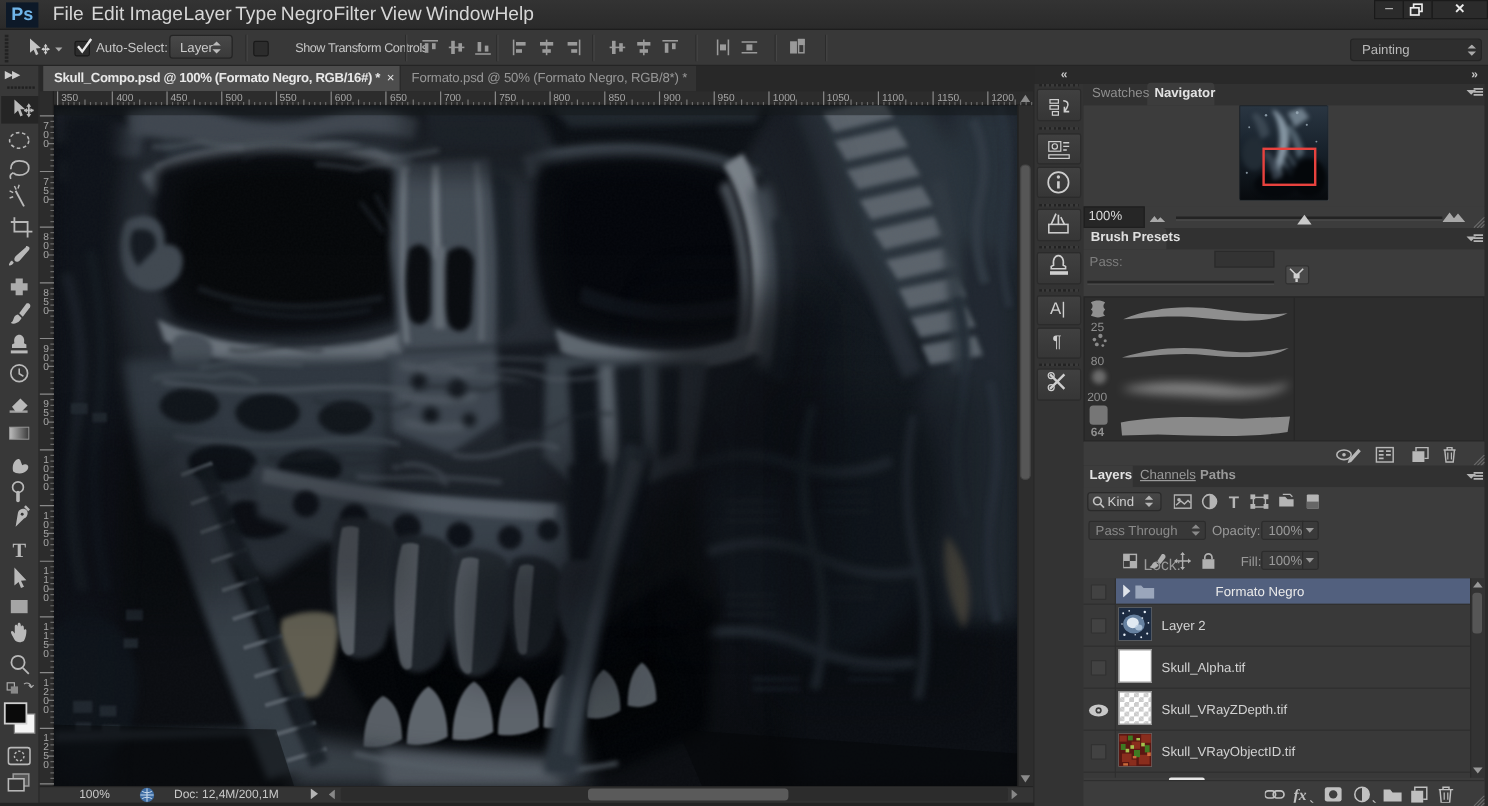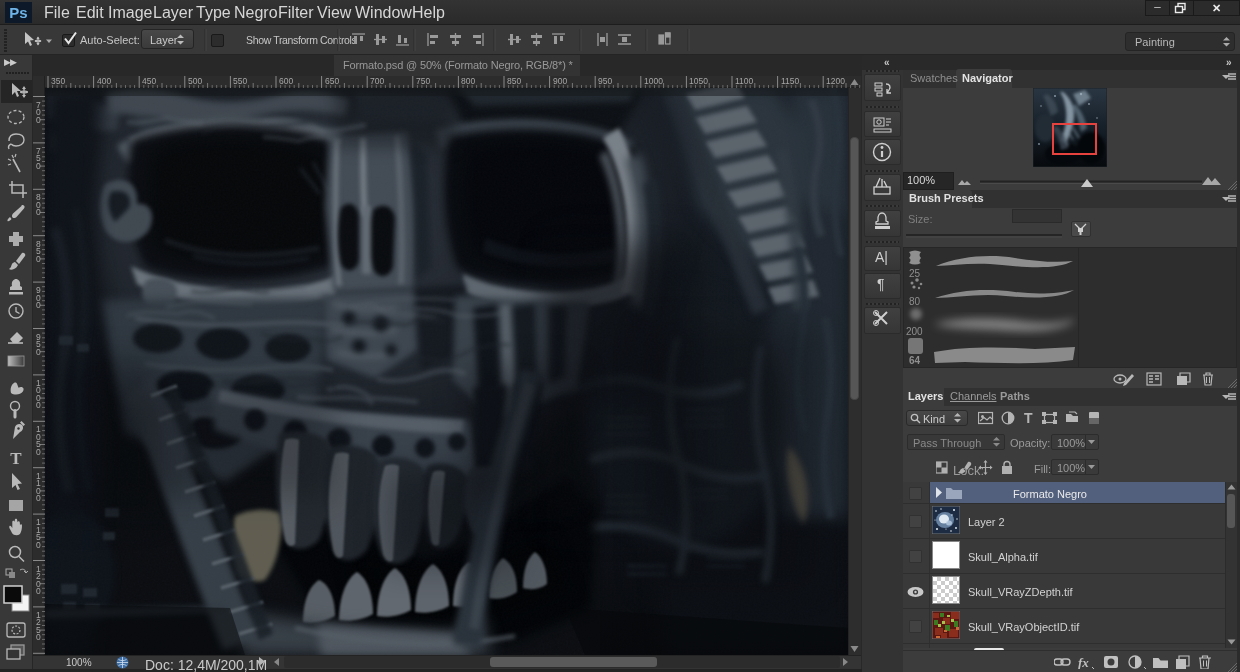--- a/index.html
+++ b/index.html
@@ -275,20 +275,21 @@
         <rect x="7" y="568" width="18" height="14" rx="2" fill="none" stroke="#b9b9b9" stroke-width="1.3"></rect>
         <circle cx="16" cy="575" r="4" fill="none" stroke="#b9b9b9" stroke-width="1.2" stroke-dasharray="2 1.5"></circle>
       </g>
       <g fill="none" stroke="#b9b9b9" stroke-width="1.3">
         <rect x="11" y="590" width="13" height="10" fill="#555" stroke="#999"></rect>
         <rect x="7" y="594" width="13" height="10" fill="#333"></rect>
       </g>
     </svg>
 
   <div id="tabbar">
+    <div class="doctab" style="left:3px; width:297px; background:#4d4d4d; color:#e8e8e8; padding-left:9px; font-weight:bold; letter-spacing:-0.3px;">Skull_Compo.psd @ 100% (Formato Negro, RGB/16#) * &nbsp;<span style="position:static;font-weight:normal;">×</span></div>
     <div class="doctab" style="left:301px; width:246px; background:#333333; color:#989898; padding-left:9px;">Formato.psd @ 50% (Formato Negro, RGB/8*) * &nbsp;×</div>
   </div>
   <div style="left:4px; top:57px; width:20px; height:12px; color:#cbcbcb; font-size:9px; letter-spacing:-1px;">▶▶</div>
 
   <div id="hruler"></div>
   <div id="vruler"></div>
   <svg style="left:45px;top:76px" width="816" height="12">
       <path d="M3.0 0V12 M48.6 0V12 M94.2 0V12 M139.8 0V12 M185.4 0V12 M231.0 0V12 M276.6 0V12 M322.2 0V12 M367.8 0V12 M413.4 0V12 M459.0 0V12 M504.6 0V12 M550.2 0V12 M595.8 0V12 M641.4 0V12 M687.0 0V12 M732.6 0V12 M778.2 0V12" stroke="#8a8a8a" stroke-width="1"></path>
       <path d="M25.8 7V12 M71.4 7V12 M117.0 7V12 M162.6 7V12 M208.2 7V12 M253.8 7V12 M299.4 7V12 M345.0 7V12 M390.6 7V12 M436.2 7V12 M481.8 7V12 M527.4 7V12 M573.0 7V12 M618.6 7V12 M664.2 7V12 M709.8 7V12 M755.4 7V12 M801.0 7V12" stroke="#787878" stroke-width="1"></path>
       <path d="M7.6 9V12 M12.1 9V12 M16.7 9V12 M21.2 9V12 M30.4 9V12 M34.9 9V12 M39.5 9V12 M44.0 9V12 M53.2 9V12 M57.7 9V12 M62.3 9V12 M66.8 9V12 M76.0 9V12 M80.5 9V12 M85.1 9V12 M89.6 9V12 M98.8 9V12 M103.3 9V12 M107.9 9V12 M112.4 9V12 M121.6 9V12 M126.1 9V12 M130.7 9V12 M135.2 9V12 M144.4 9V12 M148.9 9V12 M153.5 9V12 M158.0 9V12 M167.2 9V12 M171.7 9V12 M176.3 9V12 M180.8 9V12 M190.0 9V12 M194.5 9V12 M199.1 9V12 M203.6 9V12 M212.8 9V12 M217.3 9V12 M221.9 9V12 M226.4 9V12 M235.6 9V12 M240.1 9V12 M244.7 9V12 M249.2 9V12 M258.4 9V12 M262.9 9V12 M267.5 9V12 M272.0 9V12 M281.2 9V12 M285.7 9V12 M290.3 9V12 M294.8 9V12 M304.0 9V12 M308.5 9V12 M313.1 9V12 M317.6 9V12 M326.8 9V12 M331.3 9V12 M335.9 9V12 M340.4 9V12 M349.6 9V12 M354.1 9V12 M358.7 9V12 M363.2 9V12 M372.4 9V12 M376.9 9V12 M381.5 9V12 M386.0 9V12 M395.2 9V12 M399.7 9V12 M404.3 9V12 M408.8 9V12 M418.0 9V12 M422.5 9V12 M427.1 9V12 M431.6 9V12 M440.8 9V12 M445.3 9V12 M449.9 9V12 M454.4 9V12 M463.6 9V12 M468.1 9V12 M472.7 9V12 M477.2 9V12 M486.4 9V12 M490.9 9V12 M495.5 9V12 M500.0 9V12 M509.2 9V12 M513.7 9V12 M518.3 9V12 M522.8 9V12 M532.0 9V12 M536.5 9V12 M541.1 9V12 M545.6 9V12 M554.8 9V12 M559.3 9V12 M563.9 9V12 M568.4 9V12 M577.6 9V12 M582.1 9V12 M586.7 9V12 M591.2 9V12 M600.4 9V12 M604.9 9V12 M609.5 9V12 M614.0 9V12 M623.2 9V12 M627.7 9V12 M632.3 9V12 M636.8 9V12 M646.0 9V12 M650.5 9V12 M655.1 9V12 M659.6 9V12 M668.8 9V12 M673.3 9V12 M677.9 9V12 M682.4 9V12 M691.6 9V12 M696.1 9V12 M700.7 9V12 M705.2 9V12 M714.4 9V12 M718.9 9V12 M723.5 9V12 M728.0 9V12 M737.2 9V12 M741.7 9V12 M746.3 9V12 M750.8 9V12 M760.0 9V12 M764.5 9V12 M769.1 9V12 M773.6 9V12 M782.8 9V12 M787.3 9V12 M791.9 9V12 M796.4 9V12 M805.6 9V12 M810.1 9V12 M814.7 9V12" stroke="#6a6a6a" stroke-width="1"></path>
@@ -659,21 +660,21 @@
     </svg>
 
   <div id="vthumb"></div>
   <div id="statusbar"></div>
   <div id="belowbar"></div>
   <span style="position:absolute;left:66px;top:657px;font-size:10px;color:#c9c9c9;font-weight:normal;white-space:nowrap;">100%</span>
   <svg style="position:absolute;left:116px;top:656px" width="13" height="13">
       <circle cx="6.5" cy="6.5" r="6" fill="#3f6ea5"></circle>
       <path d="M1 6.5 h11 M6.5 1 v11 M2.5 3.5 c2.5 1.5 5.5 1.5 8 0 M2.5 9.5 c2.5 -1.5 5.5 -1.5 8 0" stroke="#cfe0ef" stroke-width="0.8" fill="none"></path>
     </svg>
-  <span style="position:absolute;left:145px;top:657px;font-size:14px;color:#c9c9c9;font-weight:normal;white-space:nowrap;">Doc: 12,4M/200,1M</span>
+  <span style="position:absolute;left:145px;top:657px;font-size:10px;color:#c9c9c9;font-weight:normal;white-space:nowrap;">Doc: 12,4M/200,1M</span>
   <svg style="position:absolute;left:258px;top:657px" width="8" height="9">
       <path d="M1 0 L7 4.5 L1 9 Z" fill="#b5b5b5"></path>
     </svg>
   <svg style="position:absolute;left:274px;top:658px" width="6" height="8">
       <path d="M5 0 L0 4 L5 8 Z" fill="#888"></path>
     </svg>
   <div style="position:absolute;left:284px;top:656px;width:556px;height:12px;background:#2c2c2c;border-radius:2px;"></div>
   <div style="position:absolute;left:490px;top:657px;width:167px;height:10px;background:#5a5a5a;border-radius:3px;"></div>
   <svg style="position:absolute;left:842px;top:658px" width="6" height="8">
       <path d="M1 0 L6 4 L1 8 Z" fill="#888"></path>
@@ -803,21 +804,21 @@
       <path d="M9 0 L0 9 M9 3 L3 9 M9 6 L6 9" stroke="#6a6a6a"></path>
     </svg>
   <div style="position:absolute;left:903px;top:190px;width:334px;height:18px;background:#313131;"></div>
   <div style="position:absolute;left:903px;top:190px;width:69px;height:18px;background:#3c3c3c;border-radius:0 3px 0 0;"></div>
   <span style="position:absolute;left:909px;top:192px;font-size:11px;color:#e0e0e0;font-weight:bold;white-space:nowrap;">Brush Presets</span>
   <svg style="position:absolute;left:1222px;top:195px" width="14" height="8">
       <path d="M0 2 l4 4 l4 -4 Z" fill="#b5b5b5"></path>
       <path d="M6 1 h8 M6 3.5 h8 M6 6 h8" stroke="#b5b5b5" stroke-width="1.4"></path>
     </svg>
   <div style="position:absolute;left:903px;top:208px;width:334px;height:39px;background:#3c3c3c;"></div>
-  <span style="position:absolute;left:908px;top:213px;font-size:11px;color:#7e7e7e;font-weight:normal;white-space:nowrap;">Size:</span>
+  <span style="position:absolute;left:908px;top:213px;font-size:11px;color:#7e7e7e;font-weight:normal;white-space:nowrap;">Pass:</span>
   <div style="position:absolute;left:1012px;top:209px;width:50px;height:14px;background:#333;border:1px solid #2a2a2a;"></div>
   <div style="position:absolute;left:1071px;top:221px;width:20px;height:16px;background:#4a4a4a;border:1px solid #303030;border-radius:2px;"></div>
   <svg style="position:absolute;left:1073px;top:223px" width="16" height="13" stroke="#d0d0d0" fill="#d0d0d0">
       <path d="M2 1 l5 5 M13 1 l-5 5" stroke-width="1.3" fill="none"></path>
       <rect x="5" y="5" width="5" height="4" stroke="none"></rect>
       <path d="M7.5 9 v3" stroke-width="2"></path>
     </svg>
   <svg style="position:absolute;left:906px;top:233px" width="156" height="6">
       <path d="M0 2 H156" stroke="#252525" stroke-width="2"></path>
       <path d="M0 4 H156" stroke="#484848" stroke-width="1"></path>

